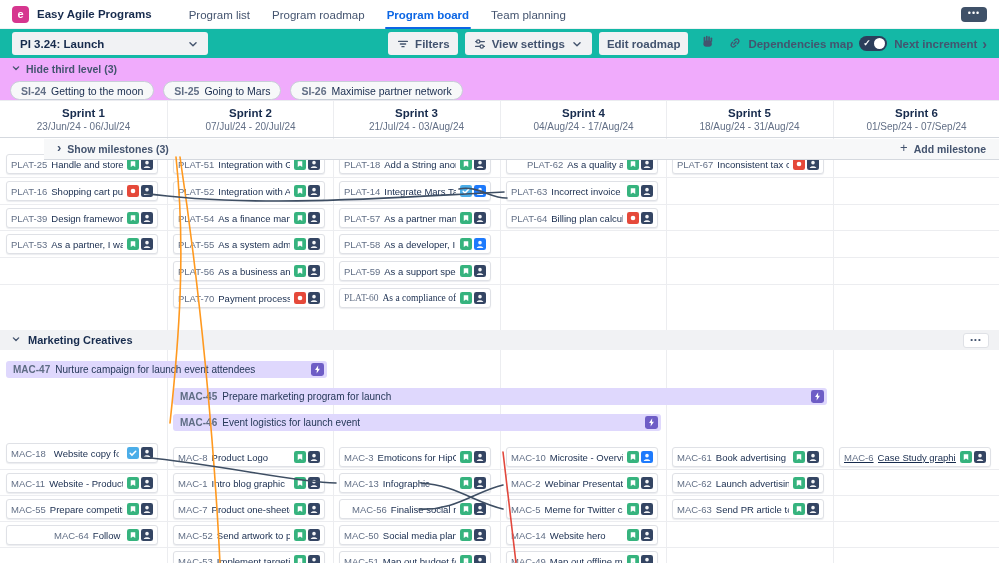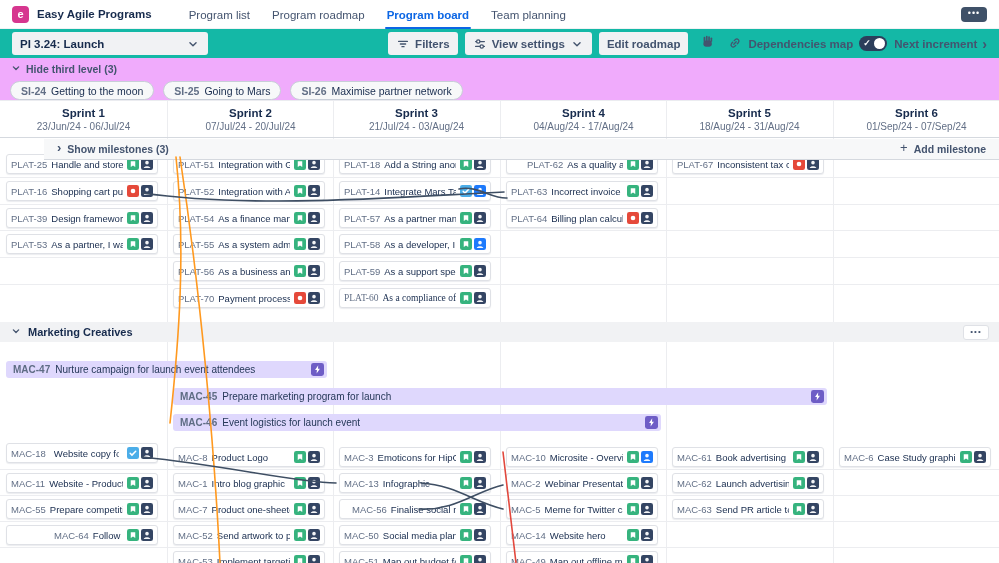--- a/index.html
+++ b/index.html
@@ -629,21 +629,21 @@
           </span>
           <span class="ic">
             <svg viewBox="0 0 16 16">
               <rect width="16" height="16" rx="3" fill="#344563"></rect>
               <circle cx="8" cy="6.2" r="2.4" fill="#fff" opacity=".95"></circle>
               <path d="M3.6 13.2c.6-2.8 8.2-2.8 8.8 0z" fill="#fff" opacity=".95"></path>
             </svg>
           </span>
         </span>
       </div>
-      <div class="section-header" style="top: 322px;">
+      <div class="section-header" style="top: 330px;">
         <span><svg viewBox="0 0 16 16">
             <path d="M4.5 6.5L8 10l3.5-3.5" stroke="#44546E" stroke-width="1.8" fill="none" stroke-linecap="round" stroke-linejoin="round"></path>
           </svg></span>
         <span class="section-title">Marketing Creatives</span>
         <button class="section-more"></button>
       </div>
       <div class="epic" style="left: 6px; top: 361px; width: 321px;">
         <span class="k">MAC-47</span>
         <span class="s">Nurture campaign for launch event attendees</span>
         <span class="eicon">
@@ -761,21 +761,21 @@
           </span>
           <span class="ic">
             <svg viewBox="0 0 16 16">
               <rect width="16" height="16" rx="3" fill="#344563"></rect>
               <circle cx="8" cy="6.2" r="2.4" fill="#fff" opacity=".95"></circle>
               <path d="M3.6 13.2c.6-2.8 8.2-2.8 8.8 0z" fill="#fff" opacity=".95"></path>
             </svg>
           </span>
         </span>
       </div>
-      <div class="card" style="left: 839px; top: 447px;">
+      <div class="card" style="left: 839px; top: 447px; text-decoration: underline;">
         <span class="k">MAC-6</span>
         <span class="s">Case Study graphics</span>
         <span class="icons">
           <span class="ic">
             <svg viewBox="0 0 16 16">
               <rect width="16" height="16" rx="3" fill="#36B37E"></rect>
               <path d="M5 4.2h6V12L8 9.9 5 12z" fill="#fff"></path>
             </svg>
           </span>
           <span class="ic">

